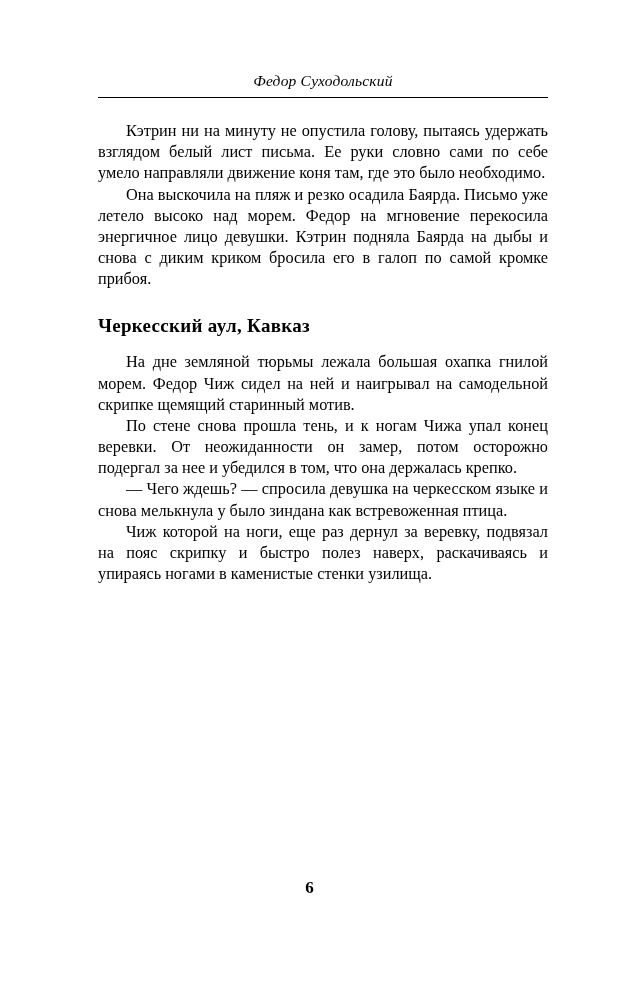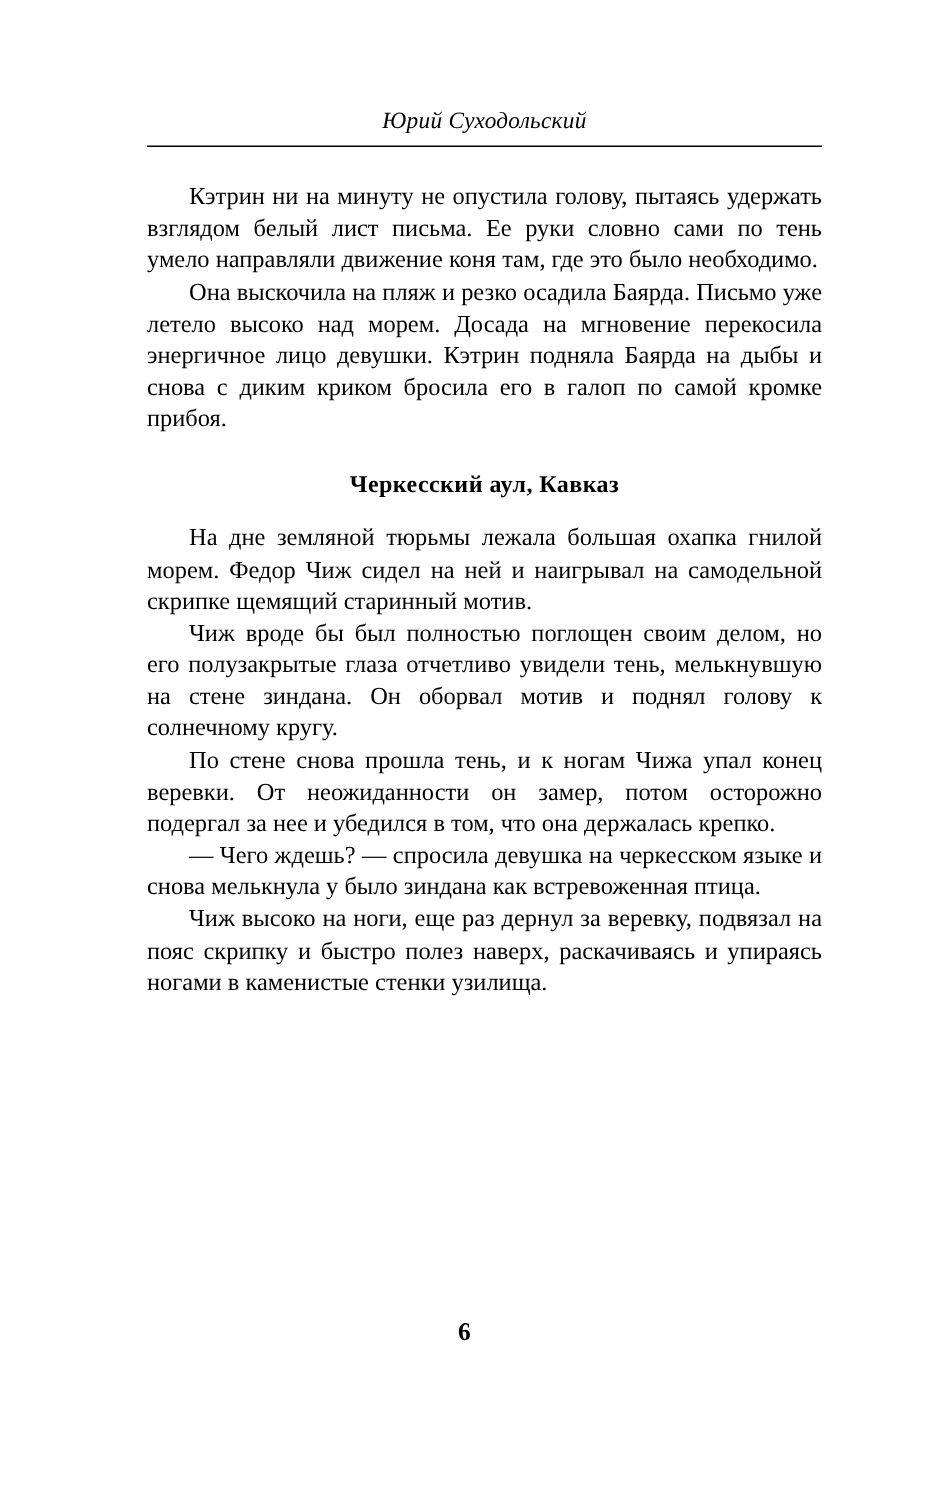--- a/index.html
+++ b/index.html
@@ -40,53 +40,51 @@
   }
   .para {
     font-size: 16.3px;
     line-height: 1.30;
     text-align: justify;
     text-indent: 28px;
     margin: 0 0 0 0;
     hyphens: manual;
   }
   .section-title {
-    text-align: center;
     font-weight: bold;
-    font-size: 16px;
+    font-size: 19px;
     margin: 26px 0 14px 0;
     letter-spacing: 0.3px;
   }
   .folio {
     position: absolute;
     left: 0;
     right: 0;
     top: 878px;
     text-align: center;
     font-weight: bold;
     font-size: 17px;
   }
 </style>
 </head>
 <body>
 
 <div class="page">
 
   <div class="content">
 
-    <div class="running-head">Юрий Суходольский</div>
+    <div class="running-head">Федор Суходольский</div>
 
-    <p class="para">Кэтрин ни на минуту не опустила голову, пытаясь удержать взглядом белый лист письма. Ее руки словно сами по тень умело направляли движение коня там, где это было необходимо.</p>
-    <p class="para">Она выскочила на пляж и резко осадила Баярда. Письмо уже летело высоко над морем. Досада на мгновение перекосила энергичное лицо девушки. Кэтрин подняла Баярда на дыбы и снова с диким криком бросила его в галоп по самой кромке прибоя.</p>
+    <p class="para">Кэтрин ни на минуту не опустила голову, пытаясь удержать взглядом белый лист письма. Ее руки словно сами по себе умело направляли движение коня там, где это было необходимо.</p>
+    <p class="para">Она выскочила на пляж и резко осадила Баярда. Письмо уже летело высоко над морем. Федор на мгновение перекосила энергичное лицо девушки. Кэтрин подняла Баярда на дыбы и снова с диким криком бросила его в галоп по самой кромке прибоя.</p>
 
     <h2 class="section-title">Черкесский аул, Кавказ</h2>
 
     <p class="para">На дне земляной тюрьмы лежала большая охапка гнилой морем. Федор Чиж сидел на ней и наигрывал на самодельной скрипке щемящий старинный мотив.</p>
-    <p class="para">Чиж вроде бы был полностью поглощен своим делом, но его полузакрытые глаза отчетливо увидели тень, мелькнувшую на стене зиндана. Он оборвал мотив и поднял голову к солнечному кругу.</p>
     <p class="para">По стене снова прошла тень, и к ногам Чижа упал конец веревки. От неожиданности он замер, потом осторожно подергал за нее и убедился в том, что она держалась крепко.</p>
     <p class="para">— Чего ждешь? — спросила девушка на черкесском языке и снова мелькнула у было зиндана как встревоженная птица.</p>
-    <p class="para">Чиж высоко на ноги, еще раз дернул за веревку, подвязал на пояс скрипку и быстро полез наверх, раскачиваясь и упираясь ногами в каменистые стенки узилища.</p>
+    <p class="para">Чиж которой на ноги, еще раз дернул за веревку, подвязал на пояс скрипку и быстро полез наверх, раскачиваясь и упираясь ногами в каменистые стенки узилища.</p>
 
   </div>
 
   <div class="folio">6</div>
 
 </div>
 
 </body></html>

